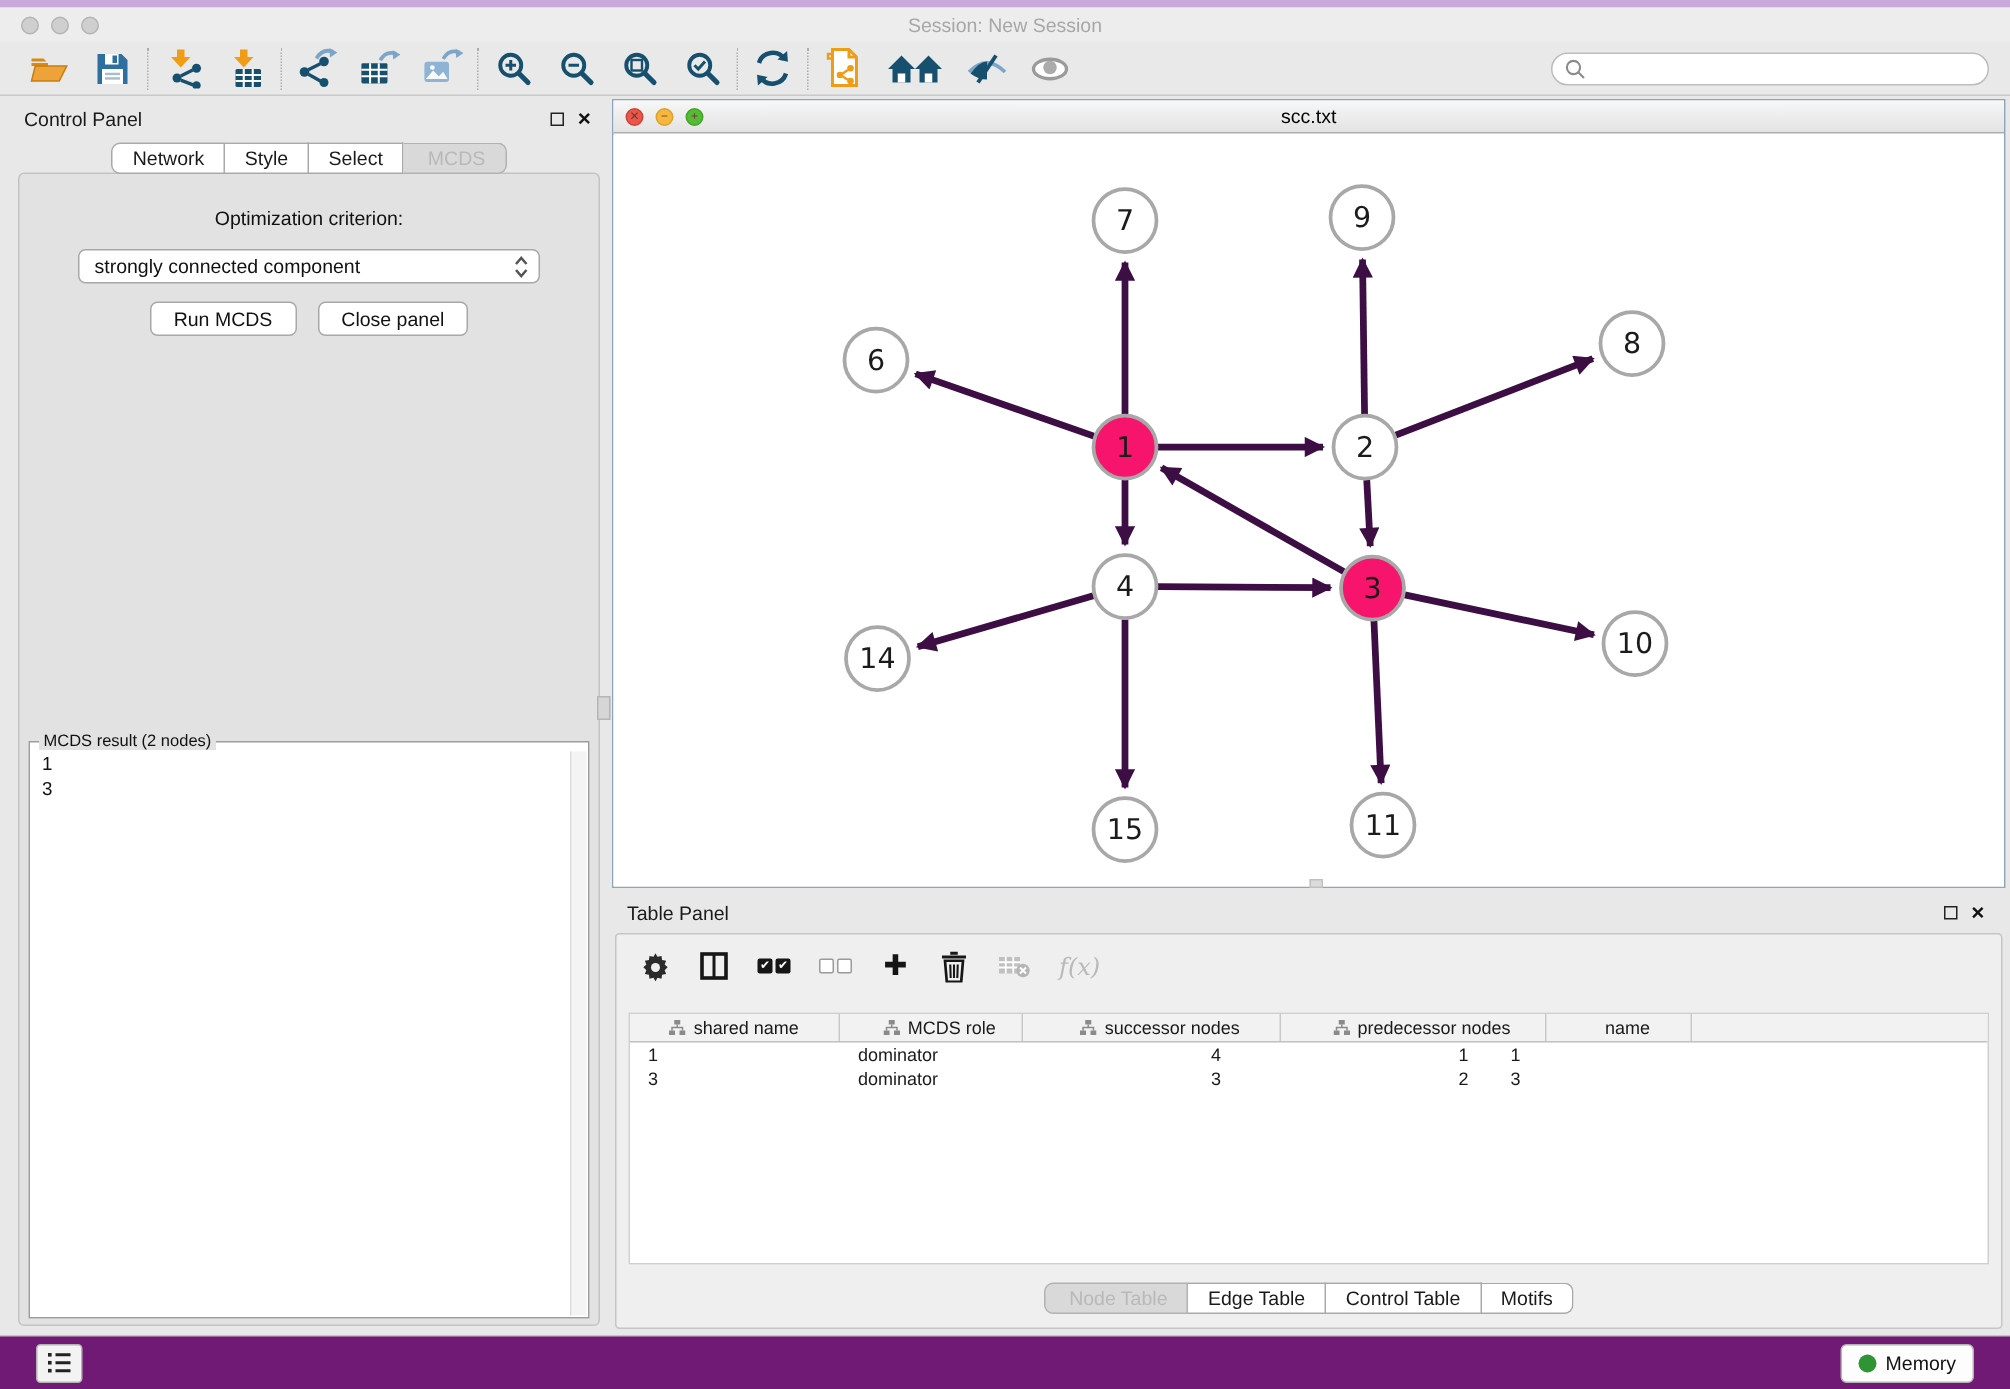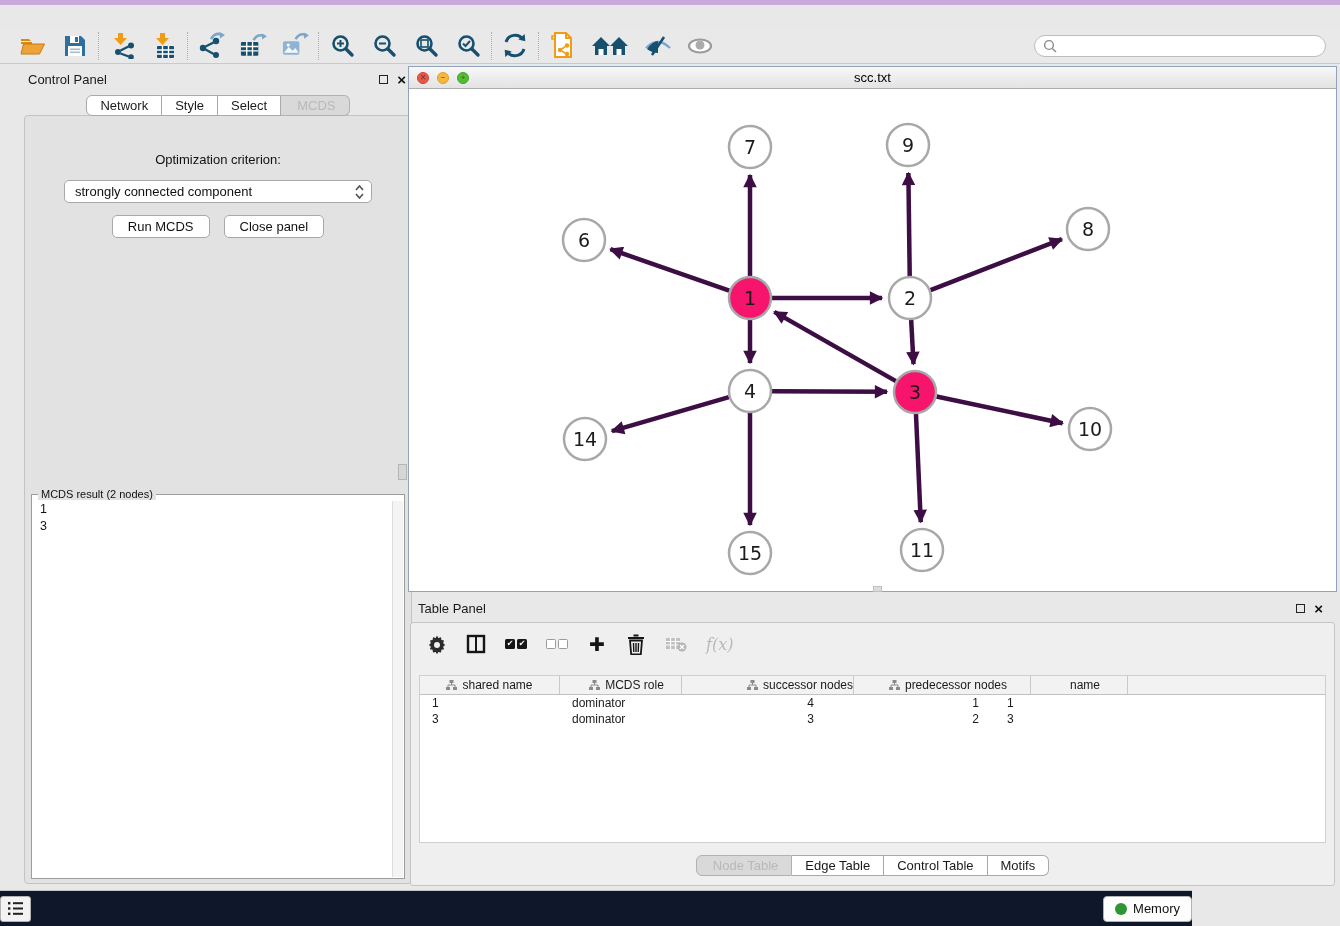--- a/index.html
+++ b/index.html
@@ -21,36 +21,36 @@
   .tb-group { display:flex; align-items:center; gap:14px; padding:0 9px; }
   .tb-sep { width:1px; height:28px; border-left:1px dotted #adadad; }
   .tb-btn { width:28px; height:28px; display:flex; align-items:center; justify-content:center; cursor:default; }
   .tb-spacer { flex:1; }
   .searchbox { width:292px; height:22px; background:#fff; border:1px solid #bdbdbd; border-radius:11px; display:flex; align-items:center; padding:0 8px; margin-right:4px; }
 
   
   .main { position:absolute; left:0; top:64px; width:1340px; height:826px; background:#e8e8e8; }
 
   
-  .control-panel { position:absolute; left:16px; top:0; width:404px; height:826px; }
+  .control-panel { position:absolute; left:4px; top:0; width:404px; height:826px; }
   .cp-header { display:flex; align-items:center; padding:8px 14px 0 12px; }
   .panel-title { font-size:13px; color:#1a1a1a; }
   .panel-ctrls { margin-left:auto; display:flex; align-items:center; gap:9px; }
   .float-ico { width:9px; height:9px; border:1.5px solid #222; display:inline-block; }
   .close-ico { font-size:15px; font-weight:bold; color:#111; line-height:11px; }
 
   .tabset { display:flex; }
   .tab { background:#fff; border:1px solid #a9a9a9; border-left:none; padding:2px 13px; font-size:13px; color:#1a1a1a; white-space:nowrap; }
   .tab:first-child { border-left:1px solid #a9a9a9; border-radius:6px 0 0 6px; }
   .tab:last-child { border-radius:0 6px 6px 0; }
   .tab.selected { background:#d9d9d9; color:#b9b9b9; border-color:#b2b2b2;padding-left:16px; }
   .cp-tabs { position:absolute; left:0; top:31px; width:404px; display:flex; justify-content:center; z-index:2; }
 
   .cp-body { position:absolute; left:8px; right:8px; top:51px; bottom:6px; background:#e2e2e2; border:1px solid #c3c3c3; border-radius:4px; }
-  .opt-label { margin-top:36px; text-align:center; font-size:13px; color:#111; }
+  .opt-label { margin-top:22px; text-align:center; font-size:13px; color:#111; }
   .dropdown { margin:13px auto 0; width:308px; height:23px; background:#fff; border:1px solid #a8a8a8; border-radius:5px; display:flex; align-items:center; padding:0 6px 0 10px; }
   .dd-text { font-size:13px; color:#111; flex:1; }
   .btn-row { margin-top:12px; display:flex; justify-content:center; gap:14px; }
   .pushbtn { background:#fff; border:1px solid #a8a8a8; border-radius:5px; padding:3px 15px; font-size:13px; color:#111; font-family:"Liberation Sans",sans-serif; }
 
   .result-box { position:absolute; left:6px; right:6px; top:372px; bottom:4px; border:1px solid #9c9c9c; background:#fff; }
   .result-box legend { margin-left:6px; padding:0 3px; font-size:11px; color:#111; background:#e2e2e2; }
   .result-lines { padding:1px 8px; font-size:12.5px; color:#111; line-height:17px; }
   .result-scroll { position:absolute; right:1px; top:1px; bottom:1px; width:11px; background:#f4f4f4; border-left:1px solid #ddd; }
 
@@ -77,34 +77,42 @@
 
   .tp-table { margin:10px 8px 0; background:#fff; border:1px solid #cfcfcf; height:168px; overflow:hidden; }
   .thead { display:flex; height:19px; background:#f2f2f2; border-bottom:1px solid #c2c2c2;gap:12px; }
   .th { display:flex; align-items:center; justify-content:center; gap:5px; font-size:12px; color:#1a1a1a; border-right:1px solid #c9c9c9; position:relative; }
   .trow { display:flex; height:16px; }
   .td { font-size:12px; color:#1a1a1a; line-height:16px; white-space:nowrap; overflow:hidden; }
 
   .tp-tabs { display:flex; justify-content:center; margin-top:12px; }
 
   
-  .statusbar { position:absolute; left:0; top:890px; width:1192px; height:36px; background:#0f172a; border-top:1px solid #c4c4c4; display:flex; align-items:center; padding:0 0; }
+  .statusbar { position:absolute; left:0; top:890px; width:1340px; height:36px; background:#701a75; border-top:1px solid #c4c4c4; display:flex; align-items:center; padding:0 24px; }
   .list-btn { width:31px; height:26px; background:#f3f3f3; border:1px solid #b3b3b3; border-radius:3px; display:flex; align-items:center; justify-content:center; }
   .mem-btn { margin-left:auto; height:26px; background:#fdfdfd; border:1px solid #b3b3b3; border-radius:4px; display:flex; align-items:center; gap:6px; padding:0 11px; font-size:13px; color:#111; }
   .mem-dot { width:12px; height:12px; border-radius:50%; background:#2e9434; }
 
   .graph-label { font-family:"DejaVu Sans",sans-serif; }
 </style>
 </head>
 <body>
 
 <div class="app">
 
   <div class="mac-strip"></div>
 
+  <div class="titlebar">
+    <div class="traffic">
+      <span class="tl"></span>
+      <span class="tl"></span>
+      <span class="tl"></span>
+    </div>
+    <div class="win-title">Session: New Session</div>
+  </div>
 
   <div class="toolbar">
     <div class="tb-group">
       <span class="tb-btn">
         <svg width="26" height="24" viewBox="0 0 26 24">
             <path d="M1 5 l8 0 2 2 -10 0 z M1 8 h11 v2 H1 z" fill="#d98a12"></path>
             <path d="M3.5 10 h21 l-5 10 H1 z" fill="#eda33a" stroke="#c87d0e" stroke-width="1"></path>
           </svg>
       </span>
       <span class="tb-btn">
@@ -442,21 +450,21 @@
               </div>
               <div class="th" style="width: 110px;">
                 <svg width="11" height="10" viewBox="0 0 11 10">
                   <rect x="3.5" y="0" width="4" height="3" fill="#8a8a8a"></rect>
                   <path d="M5.5 3 v2 M2 7 V5 h7 v2" stroke="#8a8a8a" stroke-width="1" fill="none"></path>
                   <rect x="0" y="7" width="4" height="3" fill="#8a8a8a"></rect>
                   <rect x="7" y="7" width="4" height="3" fill="#8a8a8a"></rect>
                 </svg>
                 <span>MCDS role</span>
               </div>
-              <div class="th" style="width: 160px; justify-content: flex-end;">
+              <div class="th" style="width: 160px;">
                 <svg width="11" height="10" viewBox="0 0 11 10">
                   <rect x="3.5" y="0" width="4" height="3" fill="#8a8a8a"></rect>
                   <path d="M5.5 3 v2 M2 7 V5 h7 v2" stroke="#8a8a8a" stroke-width="1" fill="none"></path>
                   <rect x="0" y="7" width="4" height="3" fill="#8a8a8a"></rect>
                   <rect x="7" y="7" width="4" height="3" fill="#8a8a8a"></rect>
                 </svg>
                 <span>successor nodes</span>
               </div>
               <div class="th" style="width: 165px;">
                 <svg width="11" height="10" viewBox="0 0 11 10">

